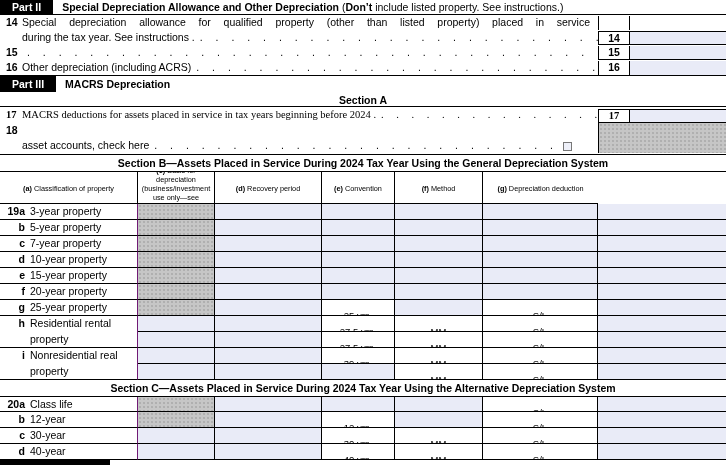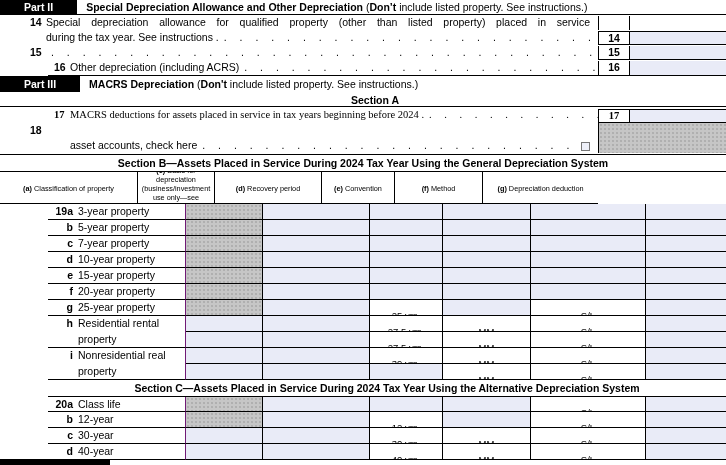--- a/index.html
+++ b/index.html
@@ -6,41 +6,41 @@
   body { background:#fff; }
   .page {
     position:relative; width:726px; height:465px; margin:0 auto;
     background:#fff; color:#000;
     font-family:"Liberation Sans", sans-serif; font-size:10.5px;
     overflow:hidden;
   }
   
   .pbar { display:flex; align-items:stretch; height:15px; border-bottom:1px solid #000; }
   .ptag { background:#000; color:#fff; font-weight:bold; font-size:10.5px;
-          display:flex; align-items:center; padding:0 24px; margin-right:9px; }
+          display:flex; align-items:center; padding:0 12px; margin-right:9px; }
   .ptitle { font-weight:bold; align-self:center; }
   .ppar  { align-self:center; }
   .pbold { font-weight:bold; }
   
   .trow { display:flex; align-items:stretch; }
   .lnum { width:22px; padding-left:6px; font-weight:bold; flex:none; }
   .ltext { flex:none; white-space:nowrap; }
   .ltext.wrap1 { flex:1; text-align:justify; text-align-last:justify; padding-right:8px; }
   .leader { flex:1; overflow:hidden; white-space:nowrap; letter-spacing:5px;
             padding:0 5px; color:#000; }
   .numbox { width:32px; flex:none; border-left:1px solid #000; border-right:1px solid #000;
             text-align:center; font-weight:bold; }
   .entry  { width:96px; flex:none; }
   .blue   { background:#e9ebf7; }
   .grayfill { background:#c6c6c6;
     background-image:radial-gradient(circle, #aeaeae 0.7px, rgba(0,0,0,0) 0.8px);
     background-size:4px 4px; }
   .bb { border-bottom:1px solid #000; }
   .bt { border-top:1px solid #000; }
-  .h15 { height:15px;padding-left:24px; } .h16 { height:16px;margin-left:48px; }
+  .h15 { height:15px; } .h16 { height:16px; }
   .pt2 { padding-top:2px;font-family:Liberation Serif, serif; } .pt1 { padding-top:1px; }
   .checkbox { width:9px; height:9px; border:1px solid #777; background:#eef0f9;
               align-self:center; margin:0 8px 0 2px; flex:none; }
   .gray18 { position:absolute; right:0; top:122px; width:128px; height:31px;
             border-left:1px solid #000; border-top:1px solid #000; }
   
   .sectitle { text-align:center; font-weight:bold; padding-top:2px; }
   
   .tr { display:grid; grid-template-columns:138px 77px 107px 73px 88px 115px 128px; }
   .td { border-right:1px solid #000; border-bottom:1px solid #000;
@@ -94,21 +94,20 @@
     <span class="lnum">16</span>
     <span class="ltext">Other depreciation (including ACRS)</span>
     <span class="leader">. . . . . . . . . . . . . . . . . . . . . . . . . . . . . . . . . . . .</span>
     <span class="numbox">16</span>
     <span class="entry blue"></span>
   </div>
 
   <div class="pbar" style="border-bottom:none; height:16px;">
     <span class="ptag">Part III</span>
     <span class="ptitle">MACRS Depreciation</span>
-    <span class="ppar">&nbsp;<span>(</span><span class="pbold">Don't</span><span> include listed property. See instructions.)</span></span>
   </div>
 
   <div class="sectitle bb h15">Section A</div>
 
   <div class="trow h16 pt2">
     <span class="lnum">17</span>
     <span class="ltext">MACRS deductions for assets placed in service in tax years beginning before 2024 .</span>
     <span class="leader">. . . . . . . . . . . . . . . . . . . .</span>
     <span class="numbox bt">17</span>
     <span class="entry blue bt"></span>

